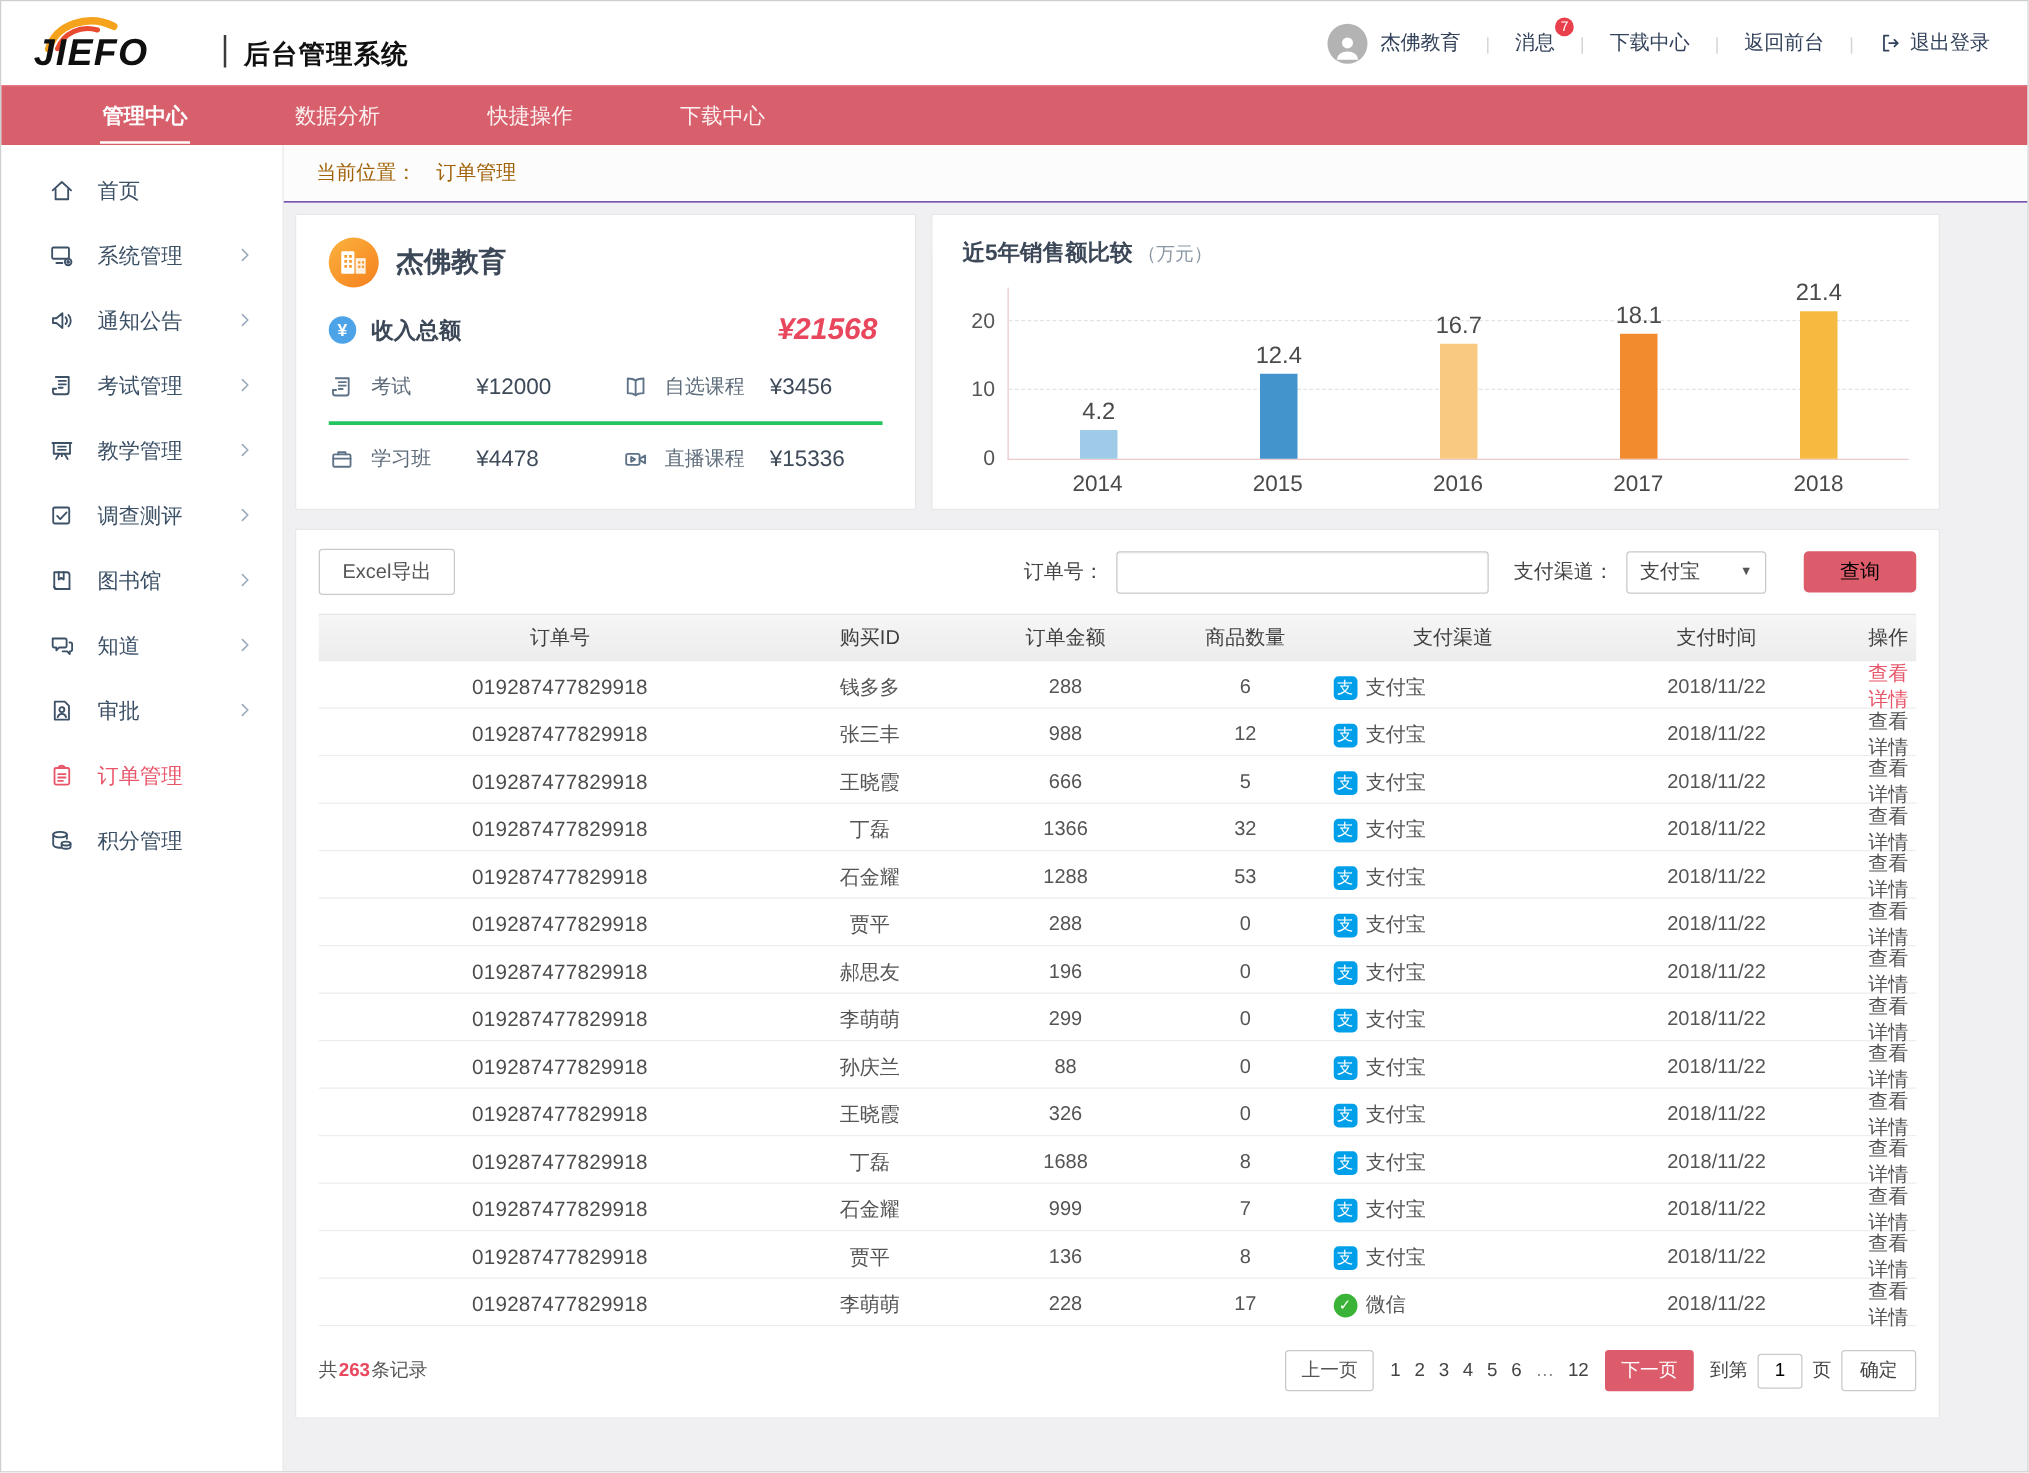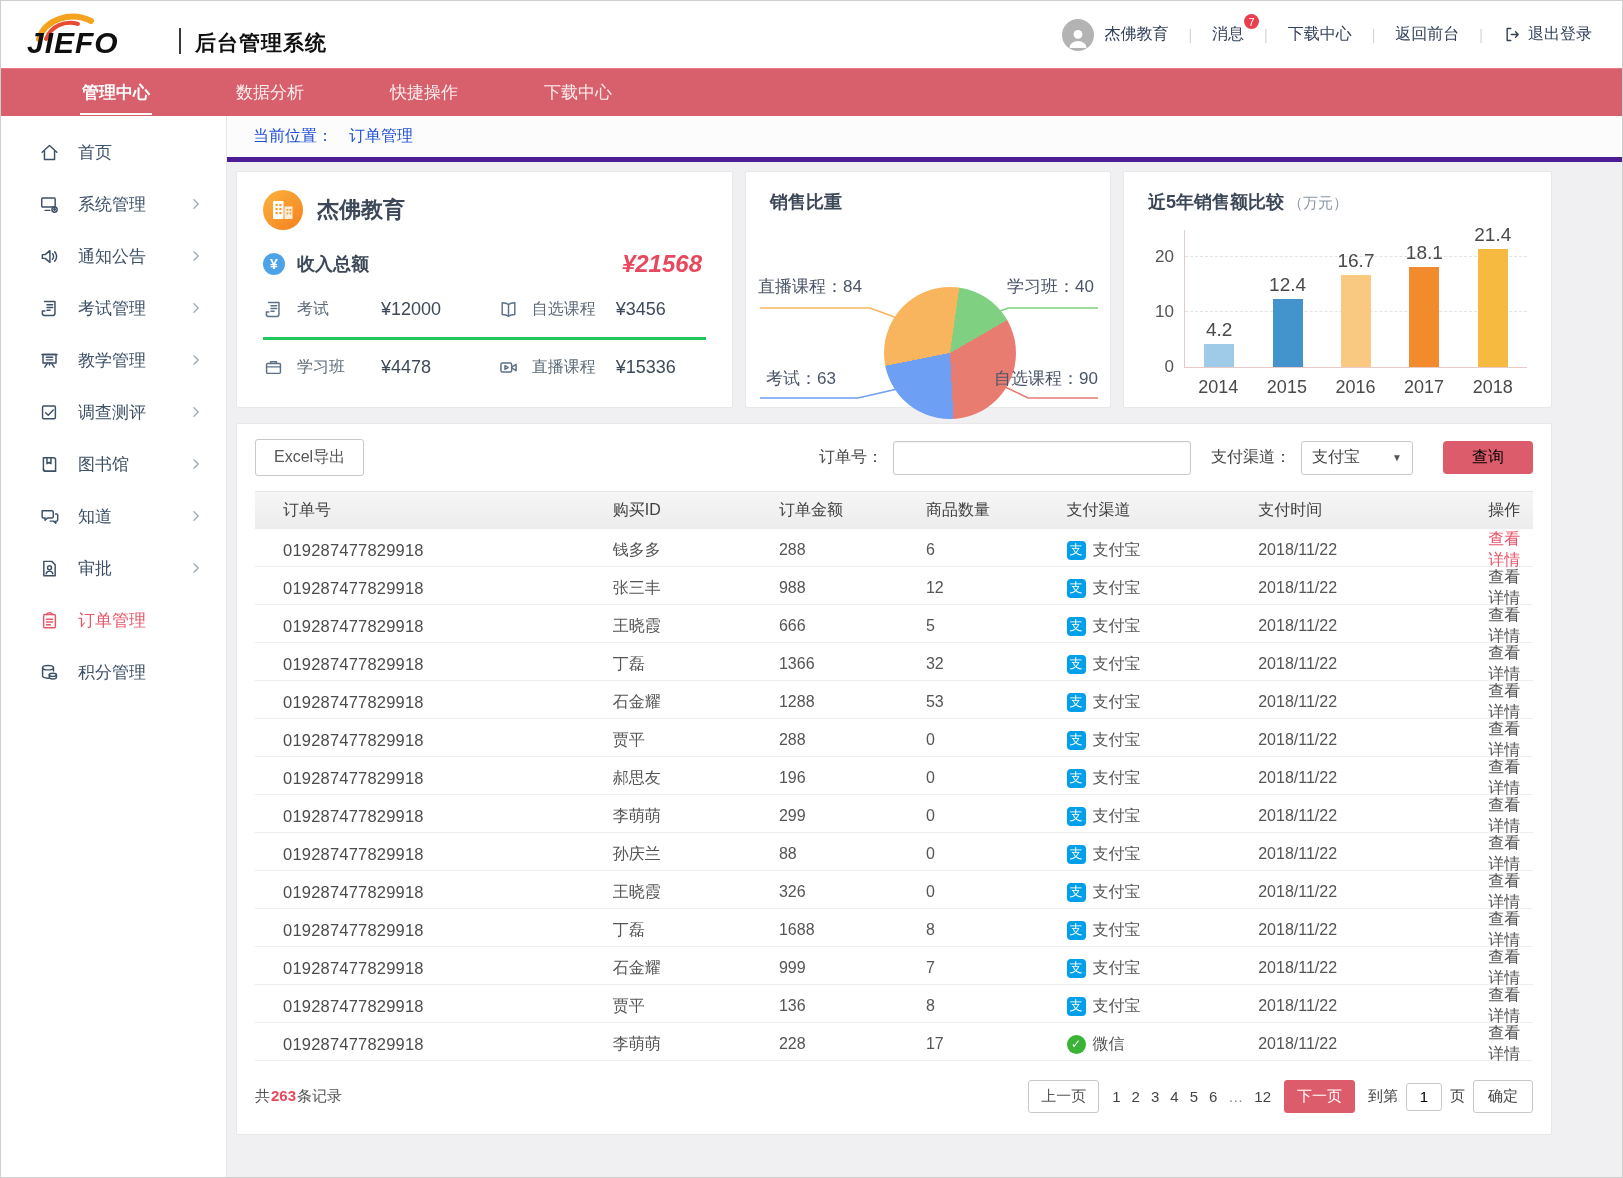--- a/index.html
+++ b/index.html
@@ -34,21 +34,21 @@
 
   
   .layout { flex:1; display:flex; min-height:0; }
   .sidebar { width:226px; background:#fff; border-right:1px solid #e6e6e6; padding-top:10px; flex:none; }
   .side-item { height:52px; display:flex; align-items:center; padding:0 22px 0 38px; color:#3c5066; font-size:17px; cursor:pointer; }
   .side-item.active { color:#e8566a; }
   .side-icon { width:24px; height:22px; margin-right:15px; display:flex; align-items:center; }
   .side-label { flex:1; }
   .chev { width:16px; height:16px; color:#9aa9bb; }
   .content { flex:1; display:flex; flex-direction:column; min-width:0; }
-  .breadcrumb { height:46px; background:#fcfcfc; border-bottom:5px solid #4c1d95; display:flex; align-items:center; padding-left:26px; font-size:16px; color:#1d4ed8; gap:16px; flex:none; }
+  .breadcrumb { height:46px; background:#fcfcfc; border-bottom:1px solid #4c1d95; display:flex; align-items:center; padding-left:26px; font-size:16px; color:#a16207; gap:16px; flex:none; }
   .content-inner { flex:1; padding:9px 70px 0 9px; overflow:hidden; }
 
   
   .cards { display:flex; gap:12px; height:237px; }
   .card { background:#fff; border:1px solid #e8e8e8; border-radius:2px; }
   .card-title { font-size:18px; color:#3c4858; font-weight:bold; }
   .unit { font-size:15px; color:#8a97a5; font-weight:normal; margin-left:4px; }
 
   .income-card { width:497px; padding:18px 26px 0 26px; flex:none; }
   .inc-head { display:flex; align-items:center; gap:14px; }
@@ -96,21 +96,21 @@
   .btn-excel { padding:7px 18px; font-size:16px; color:#555; background:#fff; border:1px solid #c9c9c9; border-radius:3px; cursor:pointer; font-family:inherit; }
   .tb-label { font-size:16px; color:#444; }
   .lbl-order { margin-left:auto; }
   .tb-input { width:298px; height:34px; border:1px solid #c9c9c9; border-radius:3px; margin-left:10px; padding:0 8px; font-size:15px; box-shadow:inset 0 1px 2px rgba(0,0,0,.05); }
   .lbl-channel { margin-left:20px; }
   .tb-select { width:112px; height:34px; border:1px solid #c9c9c9; border-radius:3px; display:flex; align-items:center; justify-content:space-between; padding:0 10px; font-size:16px; color:#444; margin-left:10px; cursor:pointer; background:#fff; }
   .caret { font-size:10px; color:#555; }
   .btn-search { width:90px; height:33px; background:var(--accent,#dd5c6b); color:#000000; font-size:16px; border:none; border-radius:4px; margin-left:30px; cursor:pointer; font-family:inherit; }
 
   .table { padding:0 18px; }
-  .thead, .tr { display:grid; grid-template-columns:28% 13% 11.5% 11% 15% 18% auto; align-items:center; }
+  .thead, .tr { display:grid; grid-template-columns:28% 13% 11.5% 11% 15% 18% auto; align-items:center;text-align:center; }
   .thead { background:linear-gradient(#f6f6f6,#ececec); height:38px; font-size:16px; color:#3f3f3f; border-top:1px solid #e4e4e4; }
   .tr { height:38px; border-bottom:1px solid #ededed; font-size:16px; color:#555; }
   .th:first-child, .td:first-child { padding-left:28px; }
   .td:first-child { color:#4c4c4c; font-size:16.5px; letter-spacing:.2px; }
   .td.channel { display:flex; align-items:center; gap:7px; }
   .pay-ico { width:19px; height:19px; color:#fff; font-size:13px; display:flex; align-items:center; justify-content:center; flex:none; }
   .pay-ico.alipay { background:var(--alipay-blue,#009fe9); border-radius:4px; }
   .pay-ico.wechat { background:var(--wechat-green,#3ab336); border-radius:50%; font-size:12px; }
   .detail { color:#555; cursor:pointer; }
   .detail.red { color:var(--link-red,#e8566a); }
@@ -416,38 +416,20 @@
                         <path d="M6.6 8.2l3 1.8-3 1.8z"></path>
                       </svg>
                     </span>
        <span class="stat-label">直播课程</span>
        <span class="stat-value">¥15336</span>
      </div>
                 </div>
               </div>
           </section>
 
-          <section class="card pie-card">
-            <div class="card-title">销售比重</div>
-            <div class="pie-area">
-              <svg class="pie-lines" width="346" height="190" viewBox="0 0 346 190" fill="none" stroke-width="1.6">
-                <polyline points="4,76 114,76 152,90" stroke="#f9b55e"></polyline>
-                <polyline points="342,76 252,76 237,82" stroke="#7fd080"></polyline>
-                <polyline points="4,166 102,166 150,155" stroke="#6d9ff5"></polyline>
-                <polyline points="342,166 272,166 241,151" stroke="#e87c70"></polyline>
-              </svg>
-              <div class="pie" id="pie-circle" style="background: conic-gradient(from 8deg, rgb(127, 208, 128) 0deg, rgb(127, 208, 128) 52deg, rgb(232, 124, 112) 52deg, rgb(232, 124, 112) 169deg, rgb(109, 159, 245) 169deg, rgb(109, 159, 245) 250.8deg, rgb(249, 181, 94) 250.8deg, rgb(249, 181, 94) 360deg);"></div>
-              <div id="pie-labels">
-                  <div class="pie-label pos-top-right">学习班：40</div>
-                  <div class="pie-label pos-bottom-right">自选课程：90</div>
-                  <div class="pie-label pos-bottom-left">考试：63</div>
-                  <div class="pie-label pos-top-left">直播课程：84</div>
-                </div>
-            </div>
-          </section>
 
           <section class="card bar-card">
             <div class="card-title">
               <span>近5年销售额比较</span><span class="unit">（万元）</span>
             </div>
             <div class="bar-chart">
               <div class="y-col" id="y-col">
                   <span class="y-tick" style="bottom:-9px">0</span>
                   <span class="y-tick" style="bottom:46px">10</span>
                   <span class="y-tick" style="bottom:101px">20</span>

